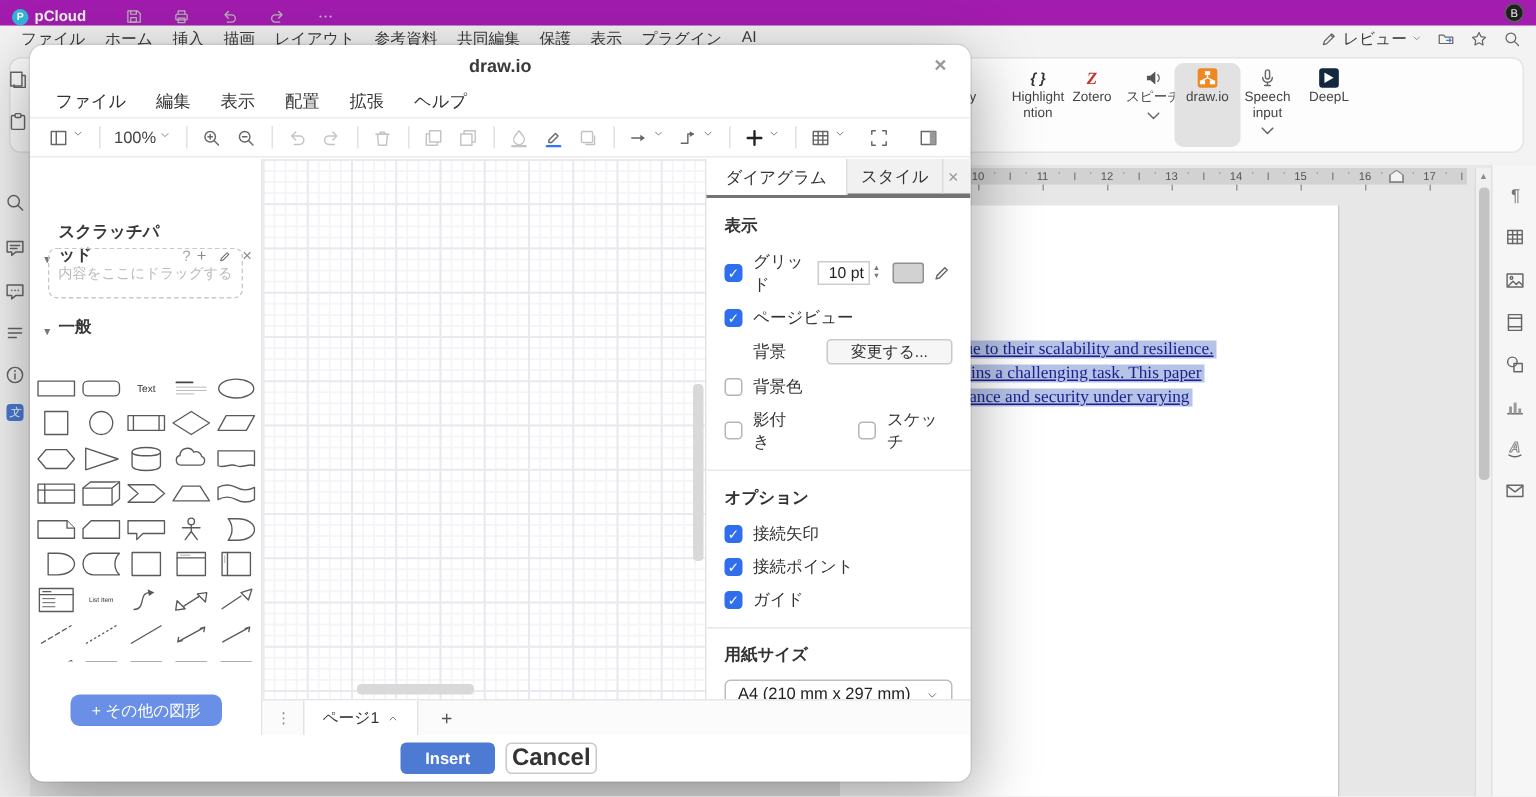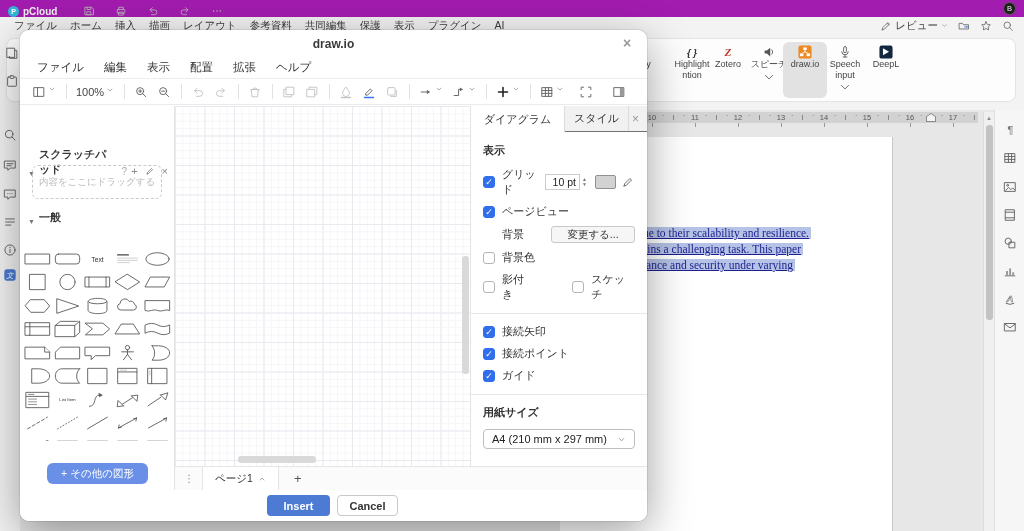--- a/index.html
+++ b/index.html
@@ -98,21 +98,21 @@
 .cv-vscroll{position:absolute;right:1px;top:150px;width:7px;height:118px;background:#d9d9d9;border-radius:3px}
 .cv-hscroll{position:absolute;left:63px;bottom:3px;width:78px;height:7px;background:#d9d9d9;border-radius:3px}
 .pagebar{position:absolute;left:155px;right:0;bottom:0;height:24px;background:#fbfbfb;border-top:1px solid #e6e6e6;display:flex;align-items:center}
 .pb-dots{margin-left:9px;color:#888;font-size:10px;width:10px;text-align:center}
 .pb-tab{height:100%;display:flex;align-items:center;gap:5px;padding:0 12px;background:#fff;border-left:1px solid #e3e3e3;border-right:1px solid #e3e3e3;font-size:10.5px;color:#333;margin-left:8px}
 .pb-tab i{width:8px;height:8px}
 .pb-plus{margin-left:10px;color:#555;font-size:13px;width:18px;text-align:center}
 
 
 .fp{position:absolute;right:0;top:0;width:177px;bottom:24px;border-left:1px solid #e3e3e3;background:#fff;display:flex;flex-direction:column}
-.fp-tabs{height:26px;display:flex;background:#f1f1f1;border-bottom:1px solid #737373;flex:0 0 auto;align-items:stretch}
+.fp-tabs{height:26px;display:flex;background:#f1f1f1;border-bottom:3px solid #737373;flex:0 0 auto;align-items:stretch}
 .fp-tab{display:flex;align-items:center;justify-content:center;font-size:11px;color:#333}
 .fp-tab.on{background:#fff;border-right:1px solid #dcdcdc;width:94px;margin-bottom:-1px}
 .fp-tab.off{width:64px;border-right:1px solid #dcdcdc}
 .fp-x{margin-left:auto;margin-right:8px;align-self:center;color:#999;font-size:12px}
 .fp-scroll{padding:9px 12px 0;font-size:11px;color:#333;flex:1;overflow:hidden}
 .fp-sec-title{font-weight:bold;font-size:11px;margin:2px 0 9px}
 .fp-row{display:flex;align-items:center;margin-bottom:7px}
 .cb{width:12px;height:12px;border:1px solid #b5b5b5;border-radius:3px;background:#fff;margin-right:7px;flex:0 0 auto;color:#fff;font-size:9px;line-height:11px;text-align:center}
 .cb.on{background:#2f6fed;border-color:#2f6fed}
 .cb2{margin-left:38px}
@@ -124,21 +124,21 @@
 .swatch{width:22px;height:14px;background:#d2d2d2;border:1px solid #909090;border-radius:2px;margin-left:8px}
 .pencil-i{width:11px;height:11px;margin-left:5px}
 .fp-btn-sm{margin-left:auto;width:84px;height:17px;background:#f6f6f6;border:1px solid #c9c9c9;border-radius:3px;font-size:10.5px;display:flex;align-items:center;justify-content:center;color:#333}
 .fp-sep{border-top:1px solid #e8e8e8;margin:11px -12px 10px}
 .fp-select{height:20px;border:1px solid #bdbdbd;border-radius:4px;display:flex;align-items:center;padding:0 8px;font-size:11px;color:#222;margin-bottom:10px;background:#fff}
 .fp-select i{margin-left:auto;width:9px;height:9px}
 
 
 .dlg-footer{position:absolute;left:0;right:0;bottom:0;height:31px;background:#fff}
 .btn-insert{position:absolute;left:247px;top:5px;width:63px;height:21px;background:#4d7bd3;color:#fff;font-size:11px;font-weight:bold;border-radius:4px;display:flex;align-items:center;justify-content:center}
-.btn-cancel{position:absolute;left:317px;top:5px;width:61px;height:21px;background:#fff;border:1px solid #c9c9c9;color:#333;font-size:11px;font-weight:bold;border-radius:4px;display:flex;align-items:center;justify-content:center}
+.btn-cancel{position:absolute;left:317px;top:5px;width:61px;height:21px;background:#fff;border:1px solid #c9c9c9;color:#333;font-size:16px;font-weight:bold;border-radius:4px;display:flex;align-items:center;justify-content:center}
 </style>
 </head>
 <body>
 
 <div id="app">
 
   <div class="topbar">
     <span class="tb-logo">P</span>
     <span class="tb-brand">pCloud</span>
     <i class="tb-ic first" data-icon="floppy">
@@ -992,20 +992,21 @@
             <span class="cb"></span>
             <span class="fp-lab">背景色</span>
           </div>
           <div class="fp-row">
             <span class="cb"></span>
             <span class="fp-lab">影付き</span>
             <span class="cb cb2"></span>
             <span class="fp-lab">スケッチ</span>
           </div>
           <div class="fp-sep"></div>
+          <div class="fp-sec-title">オプション</div>
           <div id="fp-options">
               <div class="fp-row">
                 <span class="cb on">✓</span>
                 <span class="fp-lab">接続矢印</span>
               </div>
               <div class="fp-row">
                 <span class="cb on">✓</span>
                 <span class="fp-lab">接続ポイント</span>
               </div>
               <div class="fp-row">

